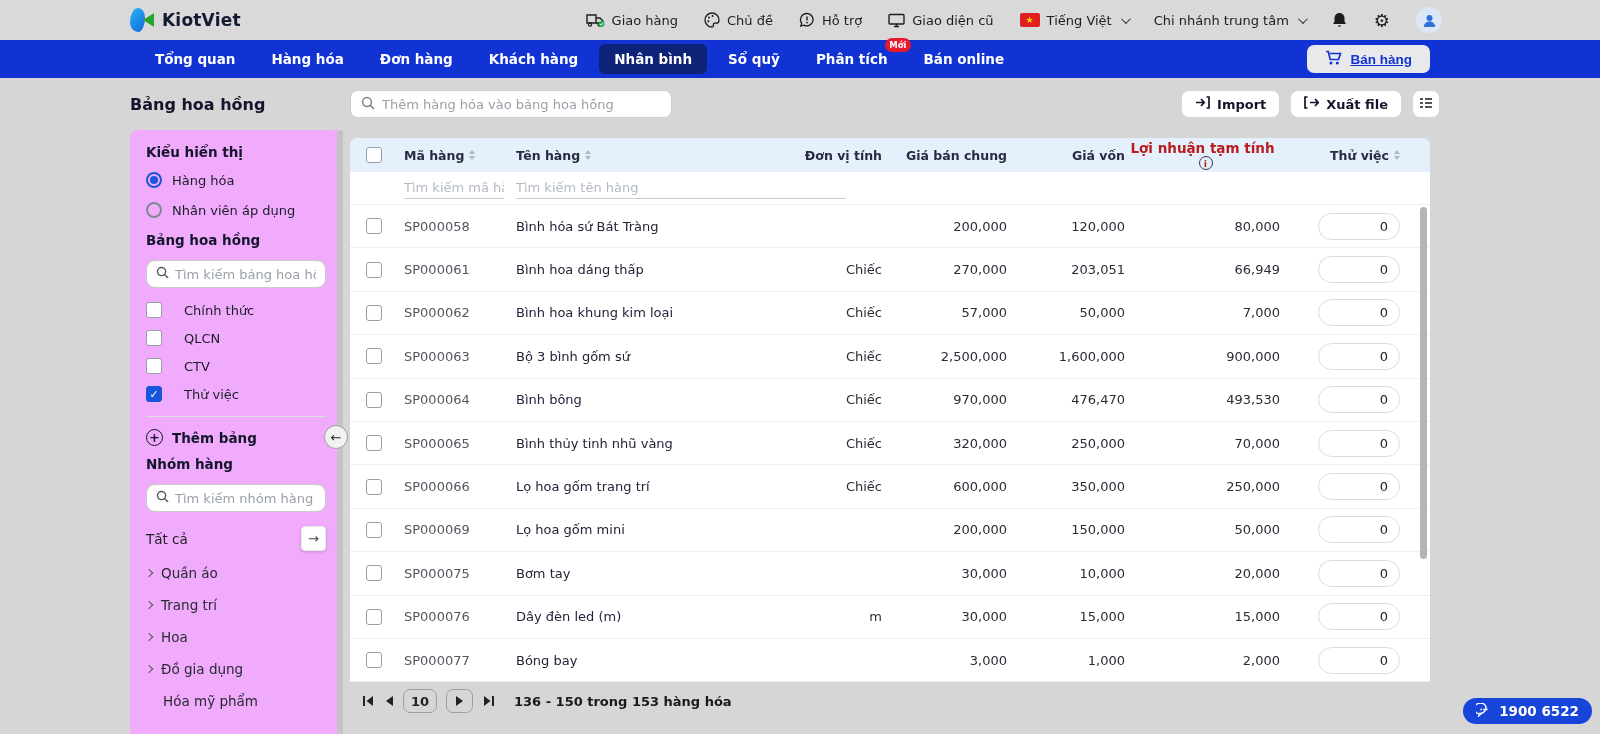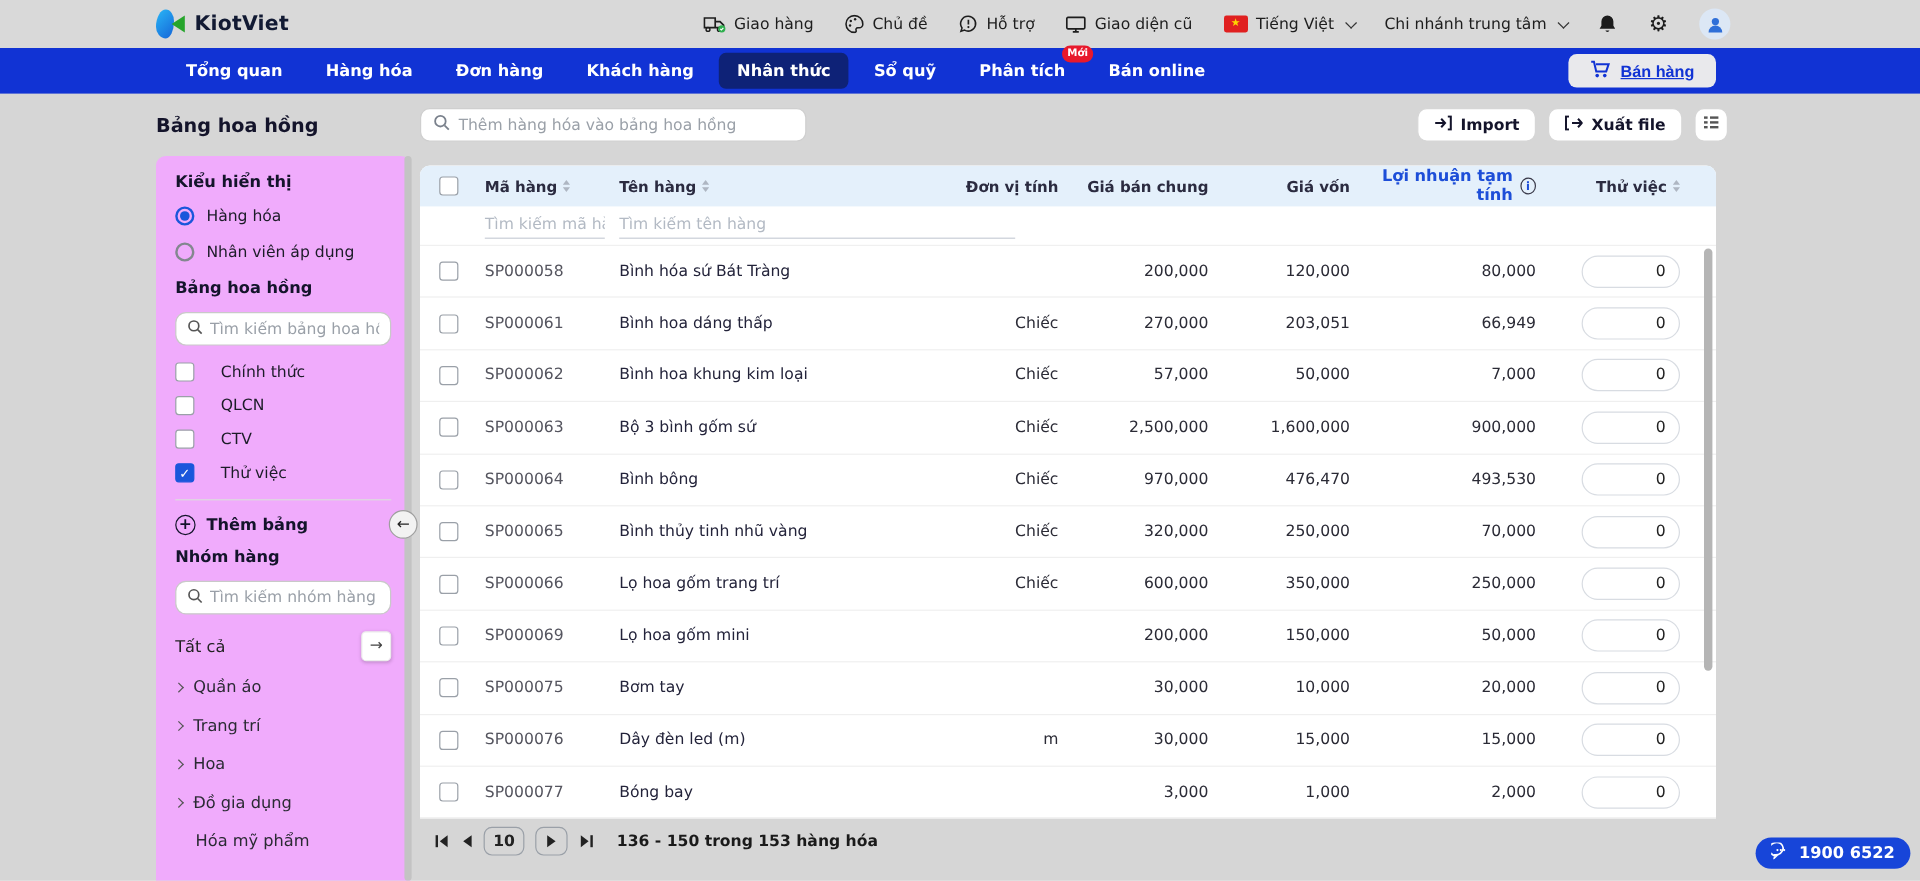--- a/index.html
+++ b/index.html
@@ -65,21 +65,21 @@
   .goto-btn { width:25px; height:25px; background:#fff; border:1px solid #ececec; box-shadow:0 1px 3px rgba(0,0,0,.18); border-radius:4px; display:flex; align-items:center; justify-content:center; font-size:13px; color:#444; cursor:pointer; }
   .group-item { display:flex; align-items:center; gap:9px; padding:8px 0; font-size:13.5px; color:#2a2a33; cursor:pointer; }
   .chev-right { width:6px; height:6px; border-right:1.6px solid #555; border-bottom:1.6px solid #555; transform:rotate(-45deg); display:inline-block; flex:none; }
   .group-item .no-chev { width:8px; }
 
   
   .table-card { position:absolute; top:138px; left:350px; width:1080px; height:544px; background:#fff; border-radius:8px 8px 0 0; overflow:hidden; }
   .t-row { display:flex; align-items:center; }
   .thead { background:#e4f0fb; height:34px; padding-left:16px; }
   .th { font-weight:bold; font-size:12.5px; color:#2b2b40; display:flex; align-items:center; }
-  .th.profit-col { font-size:13.5px; color:#1d4ed8; }
+  .th.profit-col { font-size:13.5px; color:#b91c1c;flex-direction:column; }
   .cell-check { width:38px; }
   .cell-code { width:112px; }
   .cell-name { flex:1; }
   .cell-unit { width:95px; justify-content:flex-end; text-align:right; }
   .cell-price { width:125px; justify-content:flex-end; text-align:right; }
   .cell-cost { width:118px; justify-content:flex-end; text-align:right; }
   .cell-profit { width:155px; justify-content:flex-end; text-align:right; }
   .cell-trial { width:120px; justify-content:flex-end; text-align:right; }
   .pad-end { width:30px; }
   .sort { display:inline-flex; flex-direction:column; gap:2px; margin-left:5px; }
@@ -207,21 +207,21 @@
     <span>Đơn hàng</span>
     
   </div>
 
   <div class="nav-item">
     <span>Khách hàng</span>
     
   </div>
 
   <div class="nav-item active">
-    <span>Nhân thức</span>
+    <span>Nhân bình</span>
     
   </div>
 
   <div class="nav-item">
     <span>Sổ quỹ</span>
     
   </div>
 
   <div class="nav-item">
     <span>Phân tích</span>

